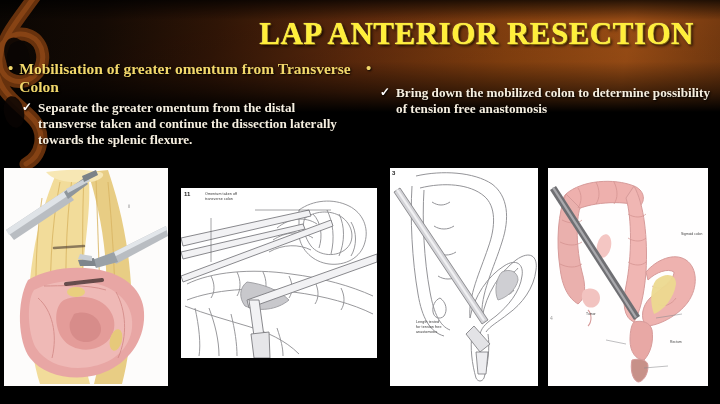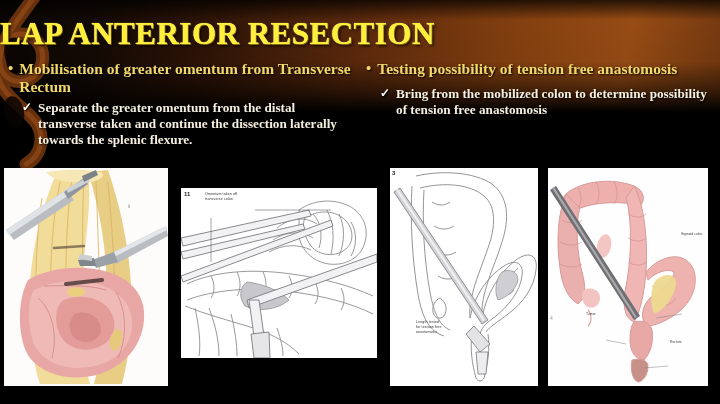--- a/index.html
+++ b/index.html
@@ -30,21 +30,21 @@
     background:linear-gradient(to bottom, rgba(0,0,0,.75), rgba(0,0,0,0));
   }
   
   .ornament {
     position:absolute; left:-14px; top:-8px; width:96px; height:182px;
     opacity:.85; pointer-events:none;
   }
   
   .title {
     position:absolute; left:0; top:16px; width:694px;
-    text-align:left;
+    text-align:right;
     font-size:31px; font-weight:bold; letter-spacing:.5px;
     color:#ffef3a;
     text-shadow:
       0 0 1px #fffbb0,
       1px 1px 0 #7a5a00,
       2px 2px 3px rgba(0,0,0,.85);
     font-family:"Liberation Serif", serif;
   }
   
   .col { position:absolute; top:60px; }
@@ -107,36 +107,35 @@
              C 28 37, 10 50, 10 72 C 10 100, 34 112, 48 128 C 60 142, 56 164, 40 172" fill="none" stroke="#a9561c" stroke-width="5" stroke-linecap="round" opacity=".75"></path>
     <ellipse cx="31" cy="64" rx="12" ry="19" fill="#0a0503" opacity=".9" transform="rotate(-18 31 64)"></ellipse>
     <ellipse cx="28" cy="120" rx="10" ry="16" fill="#0a0503" opacity=".85" transform="rotate(-12 28 120)"></ellipse>
   </svg>
 
   <div class="title">LAP ANTERIOR RESECTION</div>
 
   <div class="col col-left">
     <div class="lvl1">
       <span class="dot">•</span>
-      <span>Mobilisation of greater omentum from Transverse Rectum</span>
+      <span>Mobilisation of greater omentum from Transverse Colon</span>
     </div>
     <div class="lvl2">
       <span class="tick">✓</span>
       <span>Separate the greater omentum from the distal transverse taken and continue the dissection laterally towards the splenic flexure.</span>
     </div>
   </div>
 
   <div class="col col-right">
     <div class="lvl1">
       <span class="dot">•</span>
-      <span>Testing possibility of tension free anastomosis</span>
     </div>
     <div class="lvl2">
       <span class="tick">✓</span>
-      <span>Bring from the mobilized colon to determine possibility of tension free anastomosis</span>
+      <span>Bring down the mobilized colon to determine possibility of tension free anastomosis</span>
     </div>
   </div>
 
   <div class="fig fig-1">
     <svg viewBox="0 0 164 218" preserveAspectRatio="none">
       <rect width="164" height="218" fill="#fdfcfb"></rect>
 
       <g>
         <path d="M52 6 C 40 34, 30 70, 26 112 C 22 152, 28 190, 36 216 L86 216
                  C 78 186, 74 148, 78 110 C 82 66, 88 32, 84 4 Z" fill="#f2dc9a"></path>

